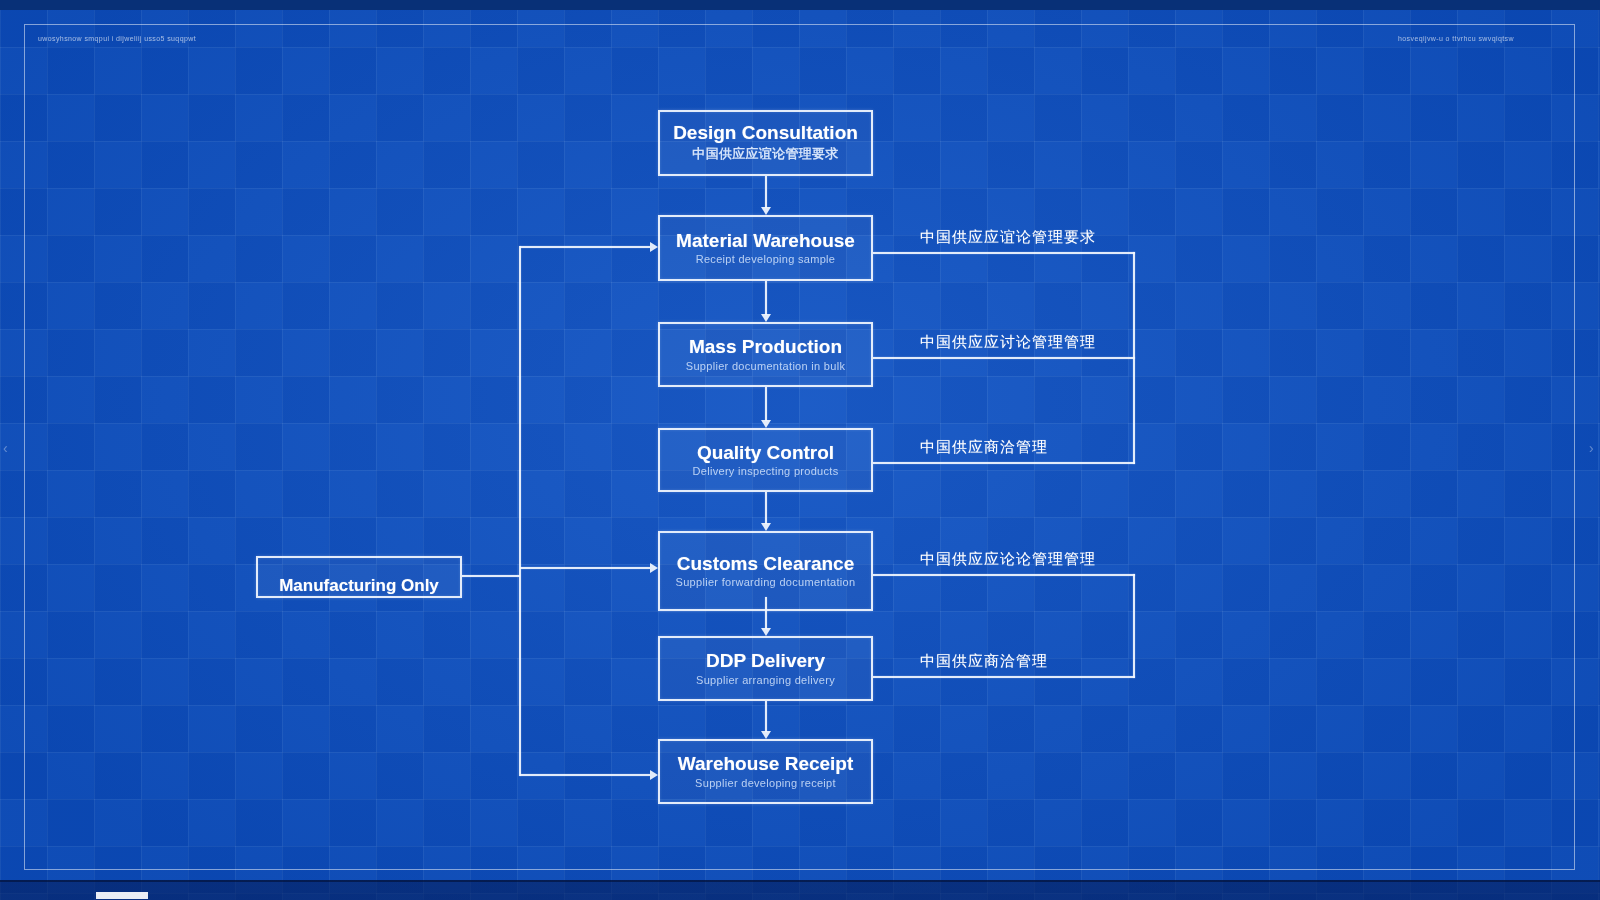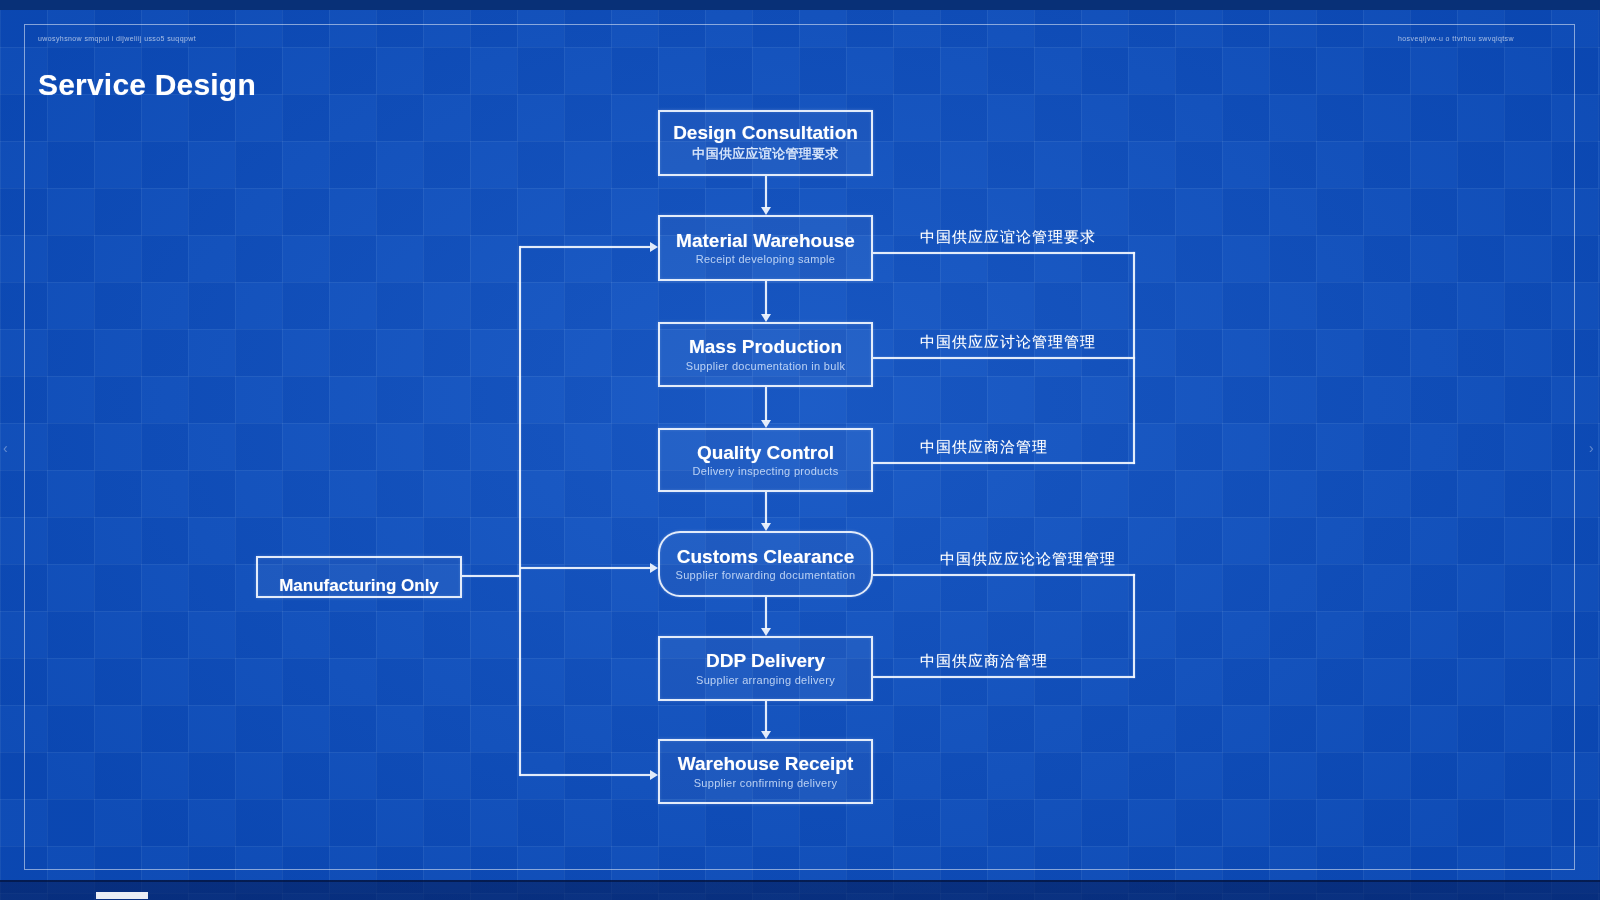--- a/index.html
+++ b/index.html
@@ -58,49 +58,48 @@
 
   <div class="strip-top"></div>
   <div class="strip-bottom"></div>
   <div class="bottom-tag"></div>
   <div class="frame"></div>
   <div class="micro" style="left:38px;top:35px;">uwosyhsnow smqpui i dijweliij usso5 suqqpwt</div>
   <div class="micro" style="left:1398px;top:35px;">hosveqijvw-u o ttvrhcu swvqiqtsw</div>
   <div class="edge-chevron" style="left:3px;top:440px;">‹</div>
   <div class="edge-chevron" style="left:1589px;top:440px;">›</div>
 
-  <div class="title">Service Design</div>
 
   <div class="node" style="top:110px;height:66px;">
     <div class="t">Design Consultation</div>
     <div class="s cn">中国供应应谊论管理要求</div>
   </div>
   <div class="node" style="top:215px;height:66px;">
     <div class="t">Material Warehouse</div>
     <div class="s">Receipt developing sample</div>
   </div>
   <div class="node" style="top:322px;height:65px;">
     <div class="t">Mass Production</div>
     <div class="s">Supplier documentation in bulk</div>
   </div>
   <div class="node" style="top:428px;height:64px;">
     <div class="t">Quality Control</div>
     <div class="s">Delivery inspecting products</div>
   </div>
-  <div class="node" style="top:531px;height:66px;border-radius:22px;">
+  <div class="node" style="top:531px;height:80px;">
     <div class="t">Customs Clearance</div>
     <div class="s">Supplier forwarding documentation</div>
   </div>
   <div class="node" style="top:636px;height:65px;">
     <div class="t">DDP Delivery</div>
     <div class="s">Supplier arranging delivery</div>
   </div>
   <div class="node" style="top:739px;height:65px;">
     <div class="t">Warehouse Receipt</div>
-    <div class="s">Supplier confirming delivery</div>
+    <div class="s">Supplier developing receipt</div>
   </div>
 
   <div class="v-line" style="left:765px;top:176px;height:32px;"></div>
   <div class="arrow-down" style="left:761px;top:207px;"></div>
   <div class="v-line" style="left:765px;top:281px;height:34px;"></div>
   <div class="arrow-down" style="left:761px;top:314px;"></div>
   <div class="v-line" style="left:765px;top:387px;height:34px;"></div>
   <div class="arrow-down" style="left:761px;top:420px;"></div>
   <div class="v-line" style="left:765px;top:492px;height:32px;"></div>
   <div class="arrow-down" style="left:761px;top:523px;"></div>
@@ -122,19 +121,19 @@
   <div class="arrow-right" style="left:650px;top:770px;"></div>
 
   <div class="cn-label" style="top:228px;">中国供应应谊论管理要求</div>
   <div class="h-line" style="left:873px;top:252px;width:262px;"></div>
   <div class="cn-label" style="top:333px;">中国供应应讨论管理管理</div>
   <div class="h-line" style="left:873px;top:357px;width:262px;"></div>
   <div class="cn-label" style="top:438px;">中国供应商洽管理</div>
   <div class="h-line" style="left:873px;top:462px;width:262px;"></div>
   <div class="v-line" style="left:1133px;top:252px;height:212px;"></div>
 
-  <div class="cn-label" style="top:550px;margin-left:20px;">中国供应应论论管理管理</div>
+  <div class="cn-label" style="top:550px;">中国供应应论论管理管理</div>
   <div class="h-line" style="left:873px;top:574px;width:262px;"></div>
   <div class="cn-label" style="top:652px;">中国供应商洽管理</div>
   <div class="h-line" style="left:873px;top:676px;width:262px;"></div>
   <div class="v-line" style="left:1133px;top:574px;height:104px;"></div>
 
 </div>
 
 </body></html>

